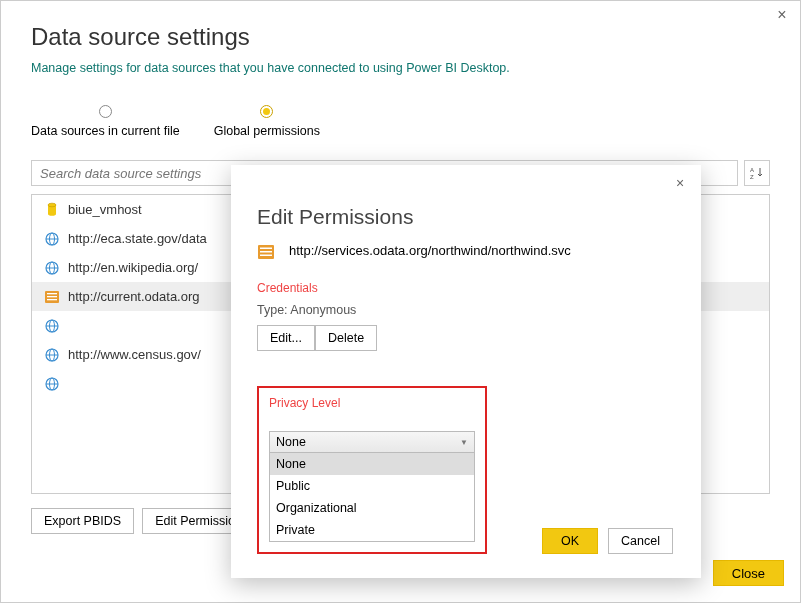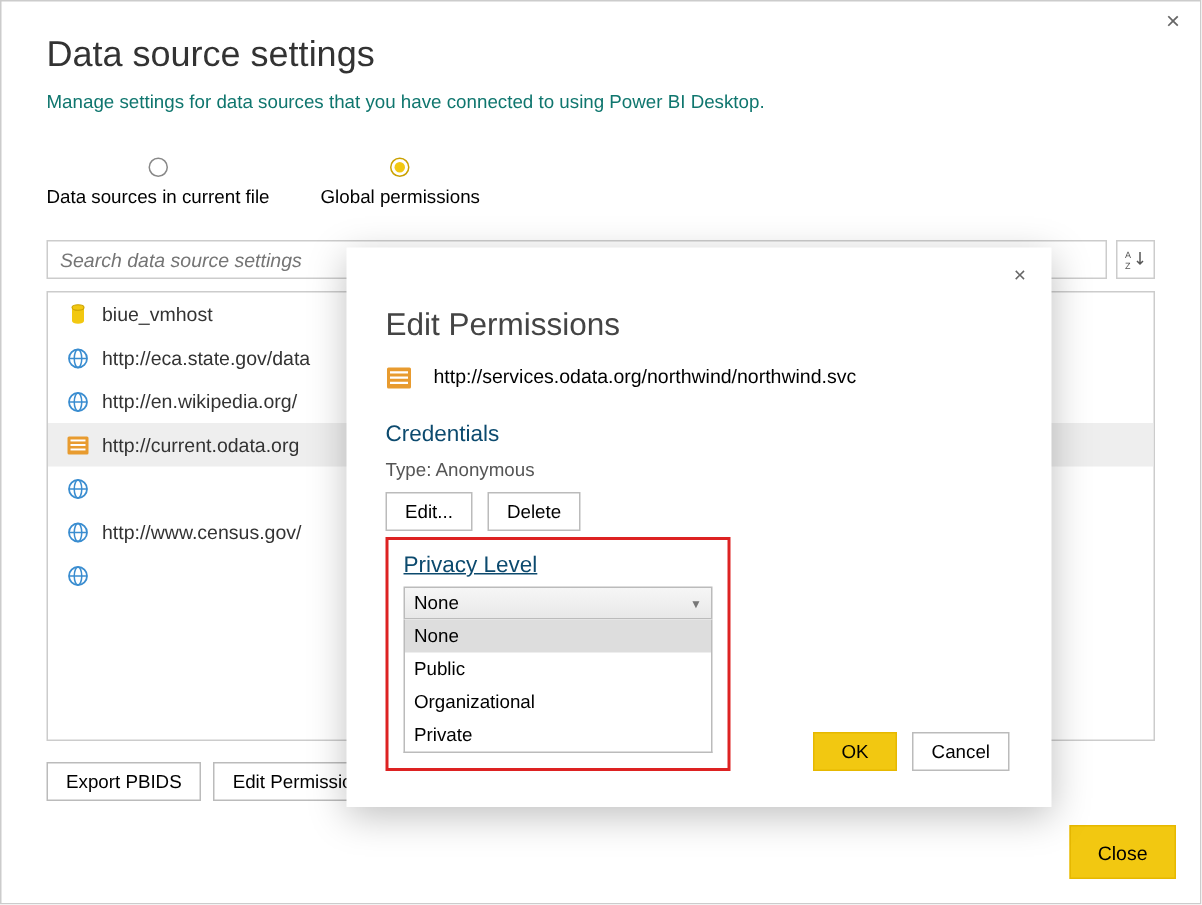--- a/index.html
+++ b/index.html
@@ -18,38 +18,38 @@
   .search { flex: 1; height: 26px; border: 1px solid #ccc; padding: 12px 8px; font-size: 13px; font-style: italic; color: #888; background: #fff; }
   .sort-btn { width: 26px; height: 26px; border: 1px solid #ccc; background: #fff; display: flex; align-items: center; justify-content: center; cursor: pointer; }
   .list { border: 1px solid #ccc; height: 300px; overflow: hidden; }
   .row { display: flex; align-items: center; gap: 8px; padding: 0 12px; height: 29px; font-size: 13px; color: #333; cursor: pointer; }
   .row.sel { background: #eee; }
   .footer { display: flex; gap: 8px; margin-top: 14px; }
   .btn { height: 26px; padding: 0 12px; border: 1px solid #bbb; background: #fff; font-size: 12.5px; cursor: pointer; display: inline-flex; align-items: center; }
   .btn.split { padding: 0; }
   .btn.split span.main { padding: 0 10px; border-right: 1px solid #bbb; display: inline-flex; align-items: center; height: 100%; }
   .btn.split span.arrow { padding: 0 6px; font-size: 9px; color: #555; }
-  .close-footer { position: absolute; right: 16px; bottom: 16px; height: 36px; padding: 0 18px; background: #f2c811; border: 1px solid #e6b800; font-size: 13px; cursor: pointer; }
+  .close-footer { position: absolute; right: 16px; bottom: 16px; height: 26px; padding: 0 18px; background: #f2c811; border: 1px solid #e6b800; font-size: 13px; cursor: pointer; }
 
   .globe-icon { width: 16px; height: 16px; flex-shrink: 0; }
   .db-icon { width: 16px; height: 16px; flex-shrink: 0; }
   .odata-icon-sm { width: 16px; height: 16px; flex-shrink: 0; }
 
   
   .modal { position: absolute; left: 230px; top: 164px; width: 470px; background: #fff; box-shadow: 0 6px 24px rgba(0,0,0,0.25); padding: 24px 26px 24px 26px; }
   .modal-close { position: absolute; top: 10px; right: 12px; font-size: 14px; color: #666; cursor: pointer; width: 18px; height: 18px; text-align: center; }
   .modal-title { font-size: 21px; font-weight: 400; color: #444; margin: 16px 0 14px 0; }
   .src-row { display: flex; align-items: flex-start; gap: 14px; font-size: 13px; margin-bottom: 20px; }
   .odata-icon { width: 18px; height: 18px; }
-  .section-h { font-size: 15px; font-weight: 400; color: #0c4a6e; margin: 0 0 8px 0; }
+  .section-h { font-size: 12px; font-weight: 400; color: #ef4444; margin: 0 0 8px 0; }
   .cred-type { font-size: 12.5px; color: #555; margin-bottom: 8px; }
-  .cred-btns { display: flex; gap: 10px; margin-bottom: 4px; }
+  .cred-btns { display: flex; margin-bottom: 35px; }
 
   .privacy-box { border: 2px solid #d22; padding: 8px 10px 10px 10px; width: 230px; margin-bottom: 0; position: relative; }
-  .privacy-box .section-h { margin-bottom: 6px; text-decoration: underline; }
+  .privacy-box .section-h { margin-bottom: 21px; }
   .combo { height: 22px; background: linear-gradient(#f6f6f6,#e8e8e8); border: 1px solid #bbb; font-size: 12.5px; padding: 0 6px; display: flex; align-items: center; justify-content: space-between; cursor: pointer; }
   .combo .caret { font-size: 8px; color: #777; }
   .options { border: 1px solid #bbb; border-top: none; background: #fff; }
   .opt { height: 22px; padding: 0 6px; font-size: 12.5px; display: flex; align-items: center; cursor: pointer; }
   .opt.hl { background: #ddd; }
 
   .modal-footer { display: flex; gap: 10px; justify-content: flex-end; margin-top: -26px; padding-right: 2px; }
   .ok-btn { height: 26px; padding: 2px 18px; background: #f2c811; border: 1px solid #e6b800; font-size: 12.5px; cursor: pointer; }
 
   svg { display: block; }

